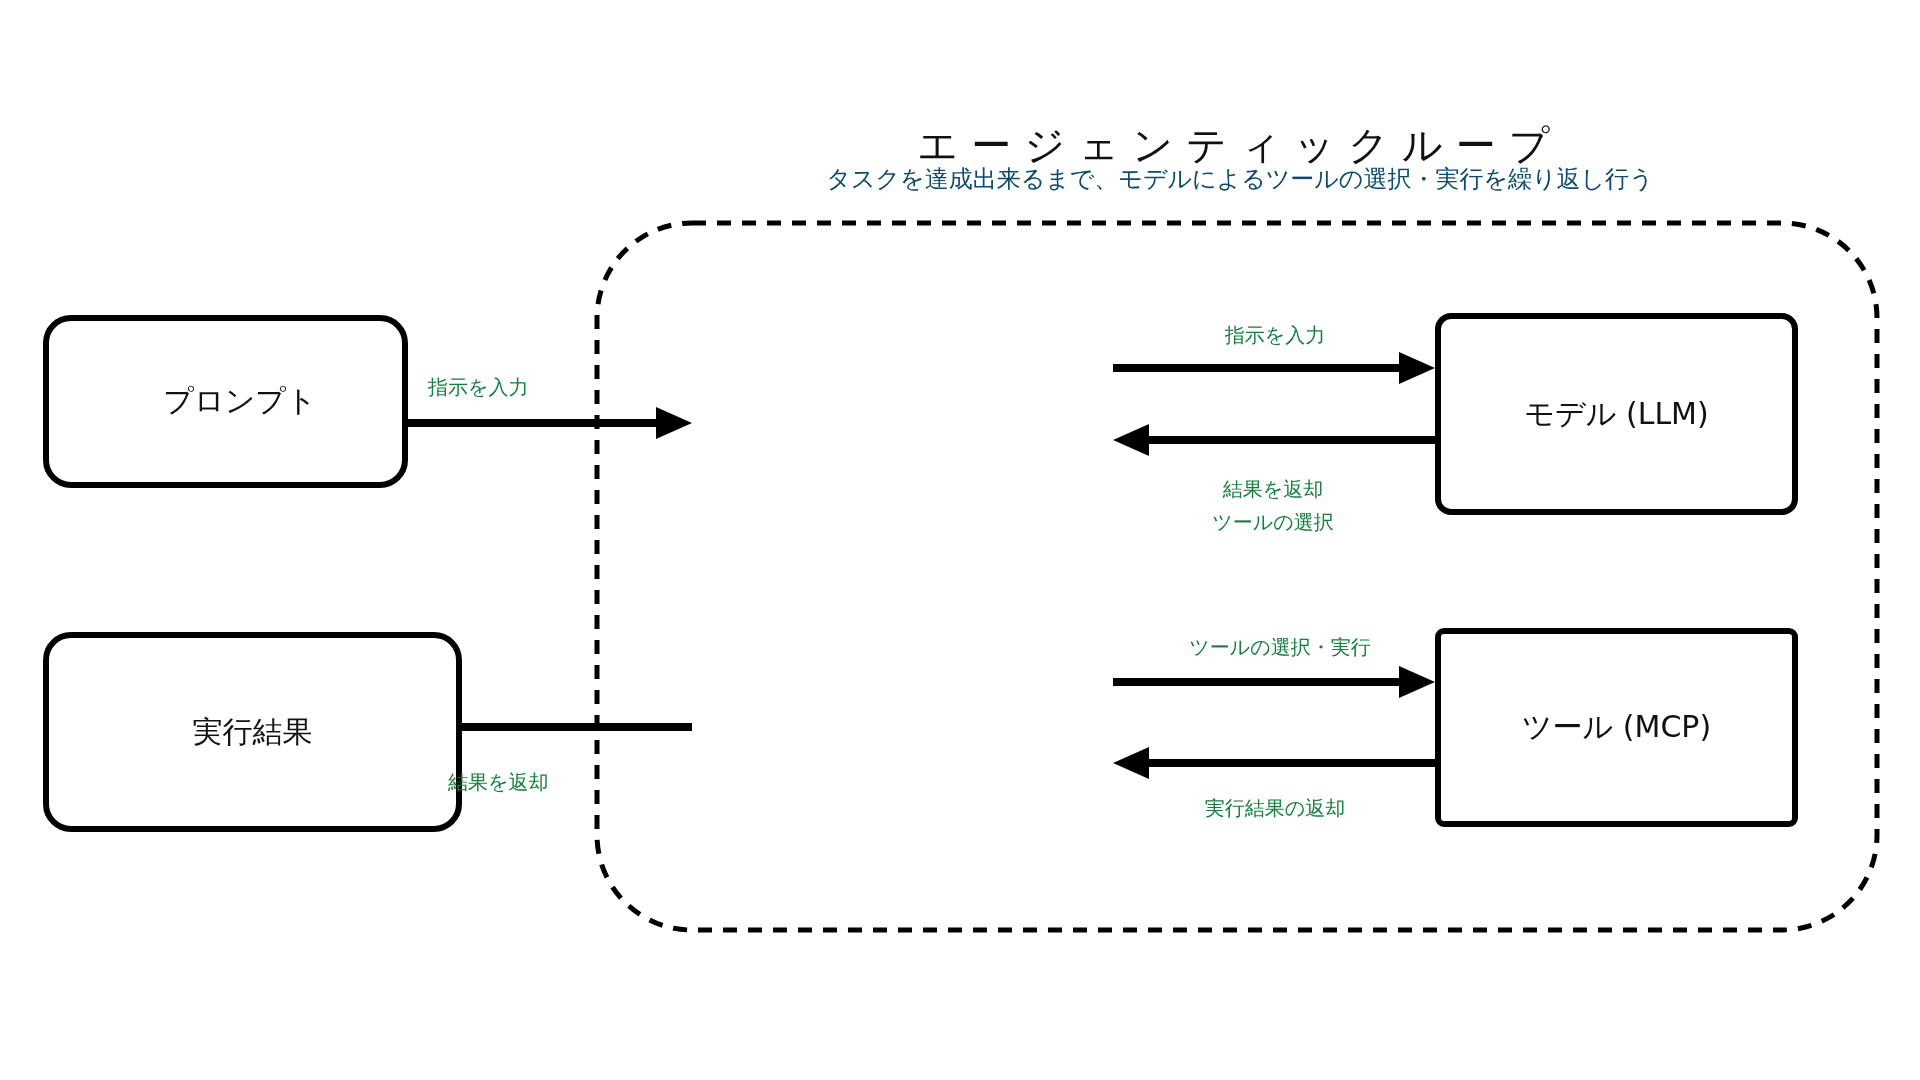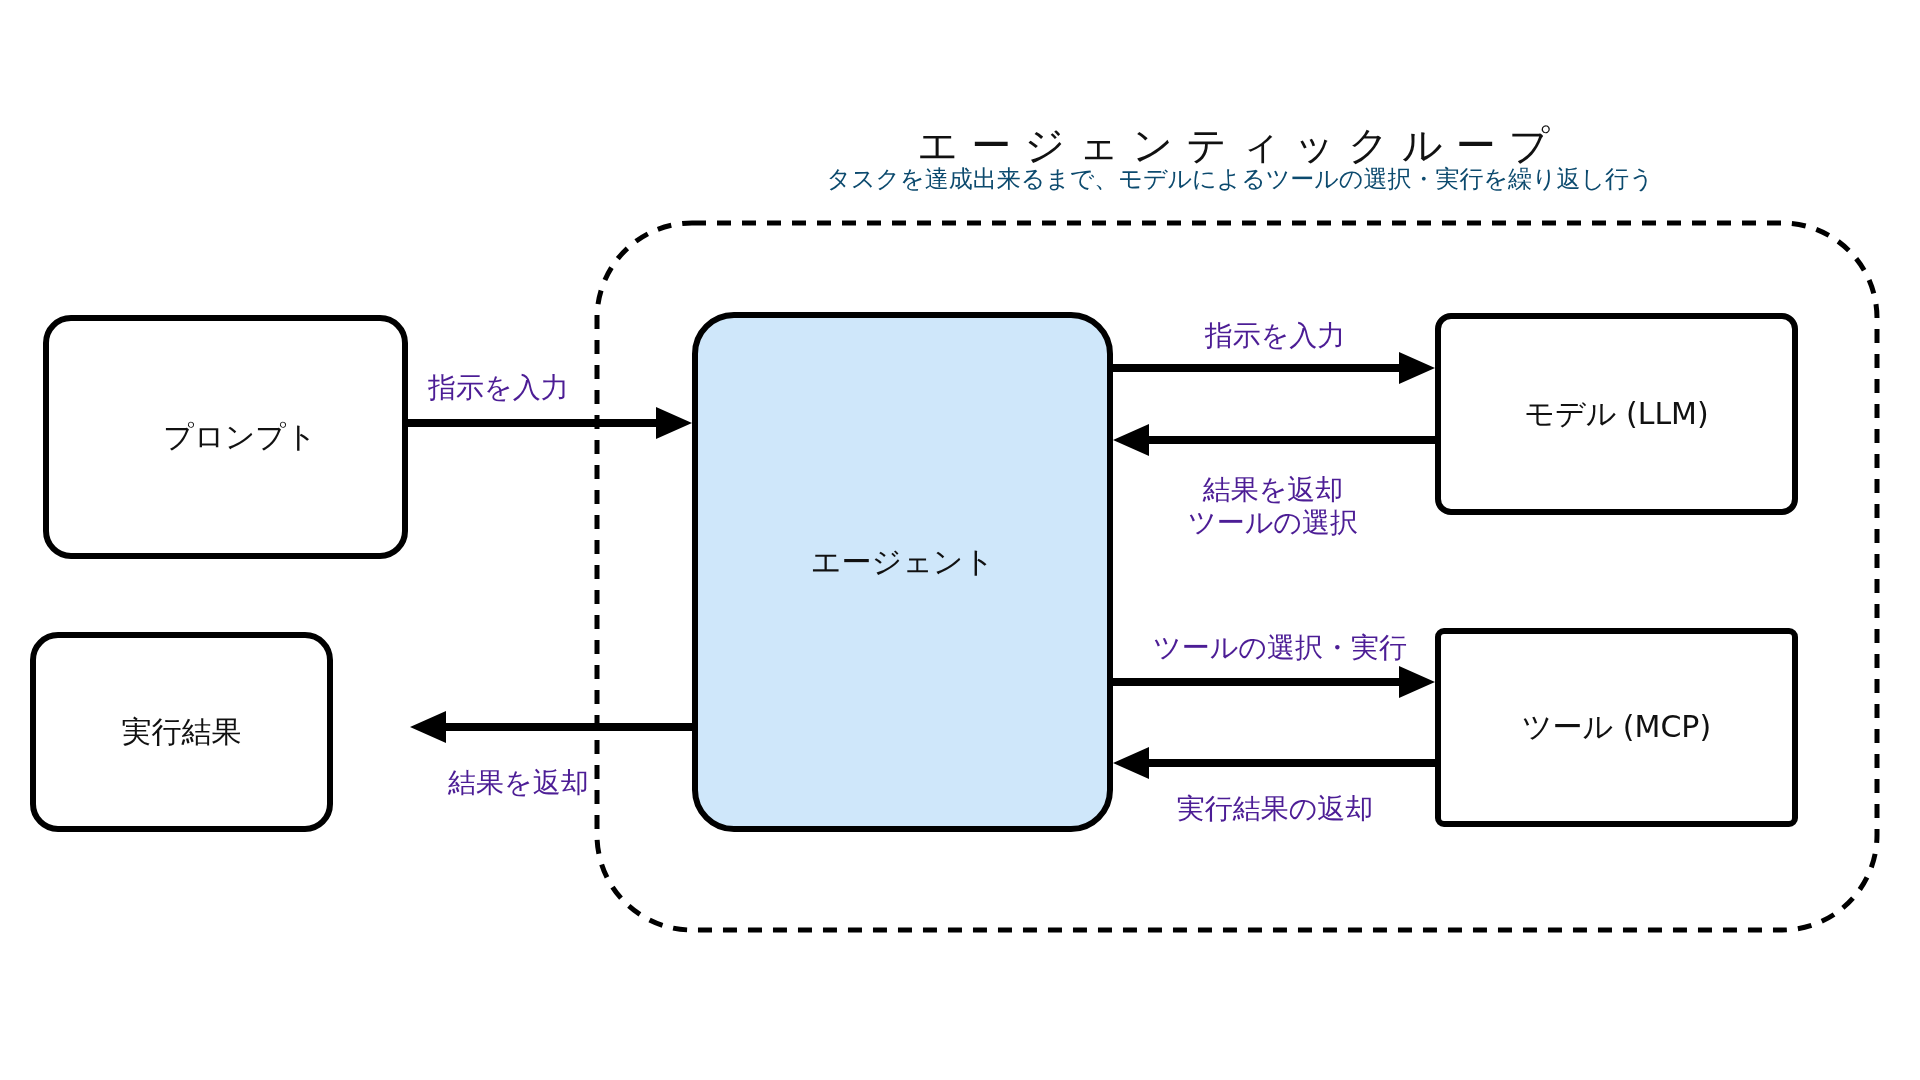--- a/index.html
+++ b/index.html
@@ -29,22 +29,22 @@
     border: 6px solid #000000;
     border-radius: 28px;
     display: flex;
     align-items: center;
     justify-content: center;
     font-size: 30px;
     color: #111111;
     box-sizing: border-box;
     white-space: nowrap;
   }
-  #node-prompt  { left: 43px;   top: 315px; width: 365px; height: 244px; padding-left: 29px; }
-  #node-result  { left: 30px;   top: 632px; width: 303px; height: 200px; }
+  #node-prompt  { left: 43px;   top: 315px; width: 365px; height: 173px; padding-left: 29px; }
+  #node-result  { left: 43px;   top: 632px; width: 419px; height: 200px; }
   #node-agent   { left: 692px;  top: 312px; width: 421px; height: 520px;
                   border-radius: 42px; background: #cfe7fa; }
   #node-agent .node-label { position: relative; top: -10px; }
   #node-model   { left: 1435px; top: 313px; width: 363px; height: 202px; border-radius: 16px; }
   #node-tool    { left: 1435px; top: 628px; width: 363px; height: 199px; border-radius: 9px; }
 
   .diagram-title {
     position: absolute;
     left: 1240px;
     top: 82px;
@@ -59,24 +59,24 @@
     position: absolute;
     left: 1240px;
     top: 163px;
     transform: translateX(-50%);
     font-size: 24px;
     white-space: nowrap;
     color: #0c4a6e;
   }
   .edge-label {
     position: absolute;
-    font-size: 28px;
+    font-size: 20px;
     line-height: 33px;
     white-space: nowrap;
-    color: #4c1d95;
+    color: #15803d;
     font-family: Liberation Serif, serif;
   }
   .edge-label.centered {
     transform: translateX(-50%);
     text-align: center;
   }
   #label-prompt-to-agent { left: 428px;  top: 371px; }
   #label-agent-to-model  { left: 1275px; top: 319px; }
   #label-model-to-agent  { left: 1273px; top: 473px; }
   #label-agent-to-tool   { left: 1280px; top: 631px; }
@@ -128,23 +128,20 @@
   <div class="diagram-subtitle">タスクを達成出来るまで、モデルによるツールの選択・実行を繰り返し行う</div>
 
   <div id="node-prompt" class="node">
     <span class="node-label">プロンプト</span>
   </div>
 
   <div id="node-result" class="node">
     <span class="node-label">実行結果</span>
   </div>
 
-  <div id="node-agent" class="node">
-    <span class="node-label">エージェント</span>
-  </div>
 
   <div id="node-model" class="node">
     <span class="node-label">モデル (LLM)</span>
   </div>
 
   <div id="node-tool" class="node">
     <span class="node-label">ツール (MCP)</span>
   </div>
 
   <div id="label-prompt-to-agent" class="edge-label">指示を入力</div>

